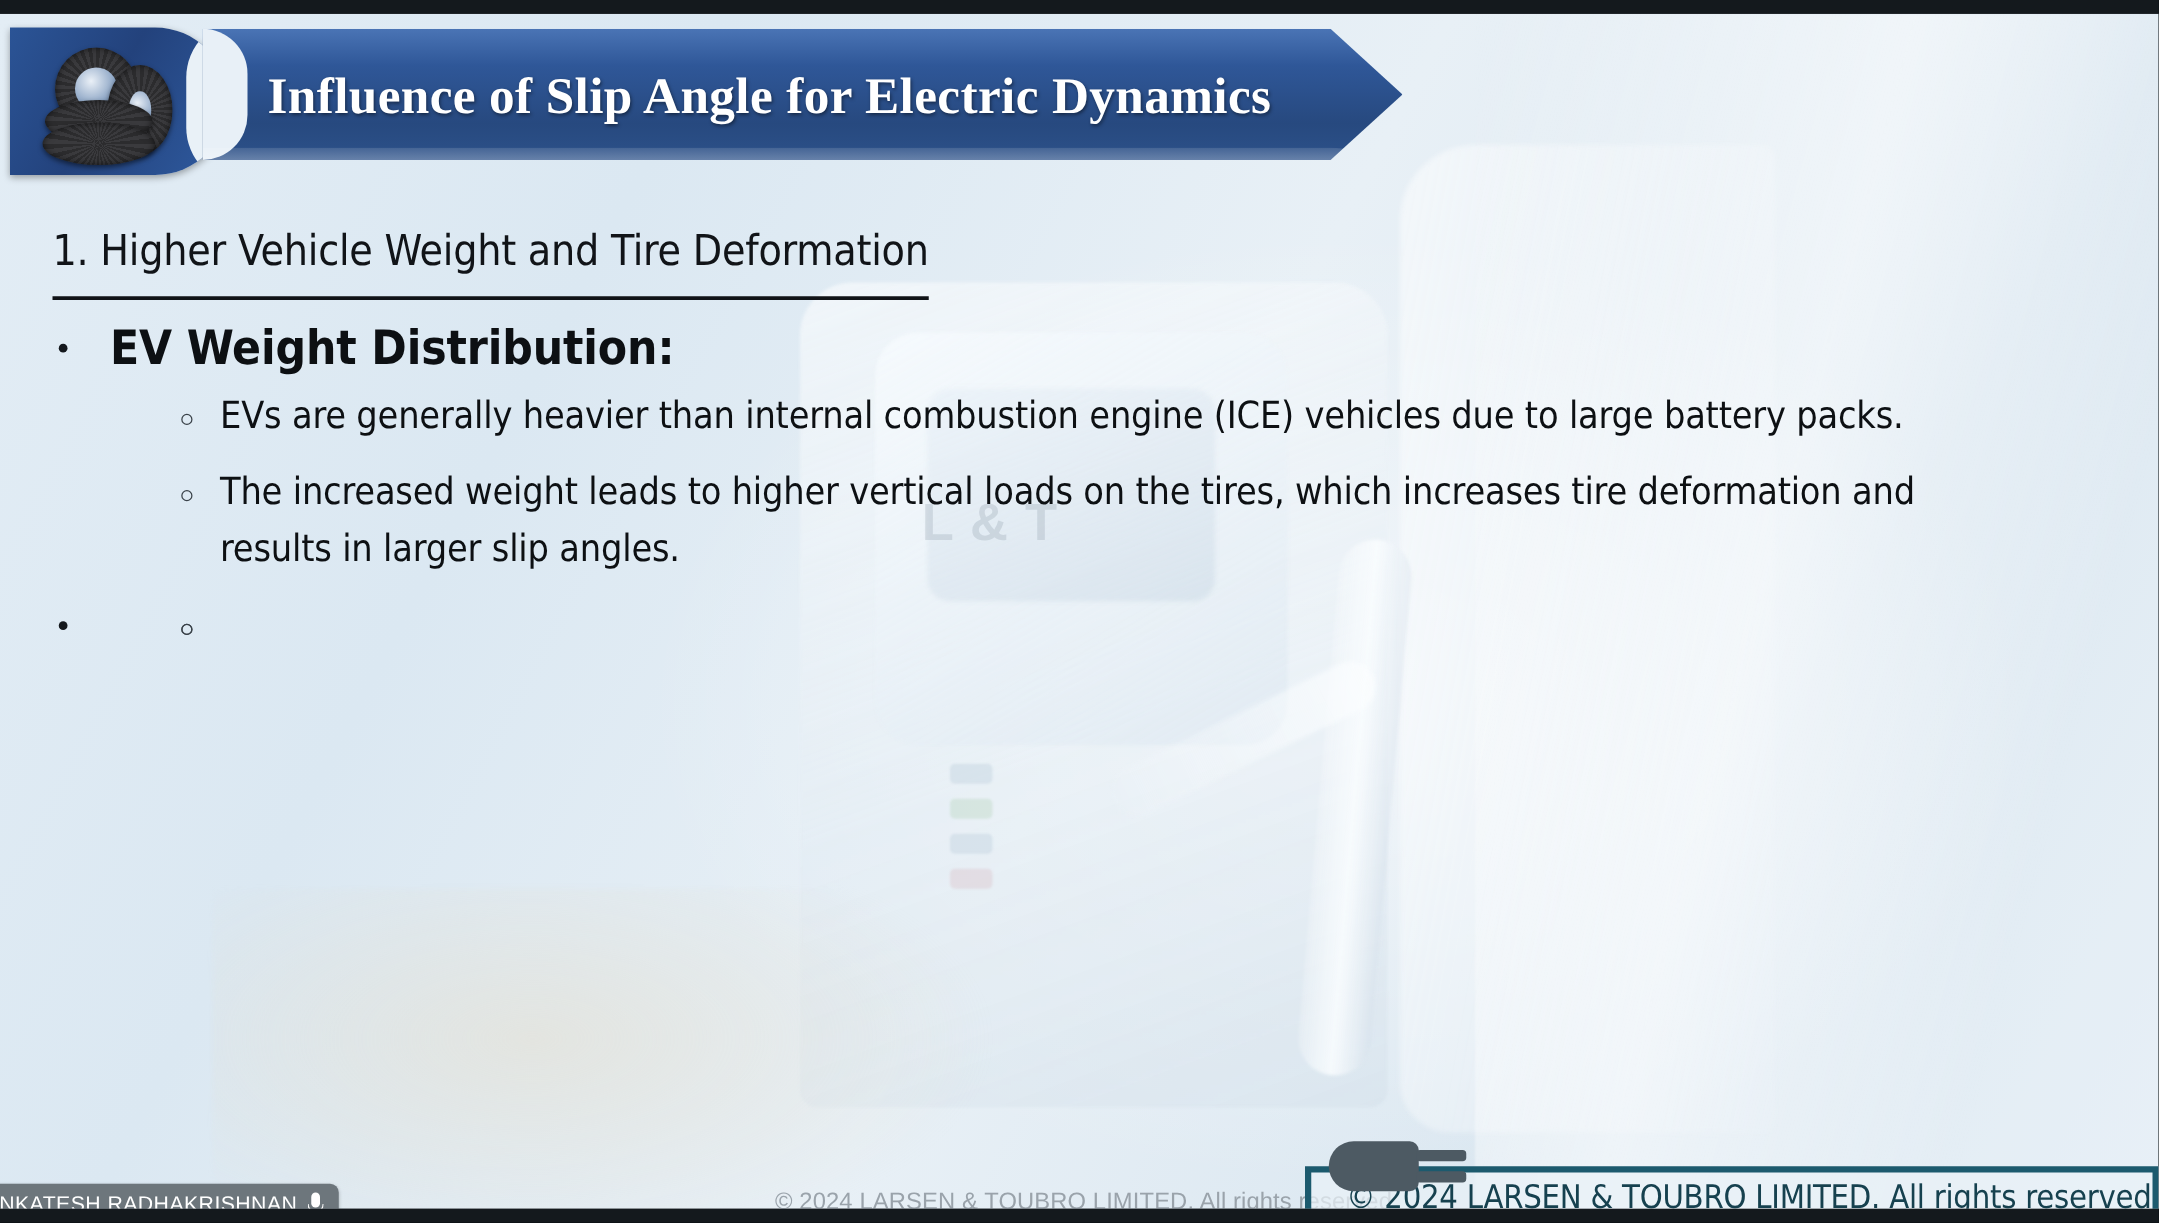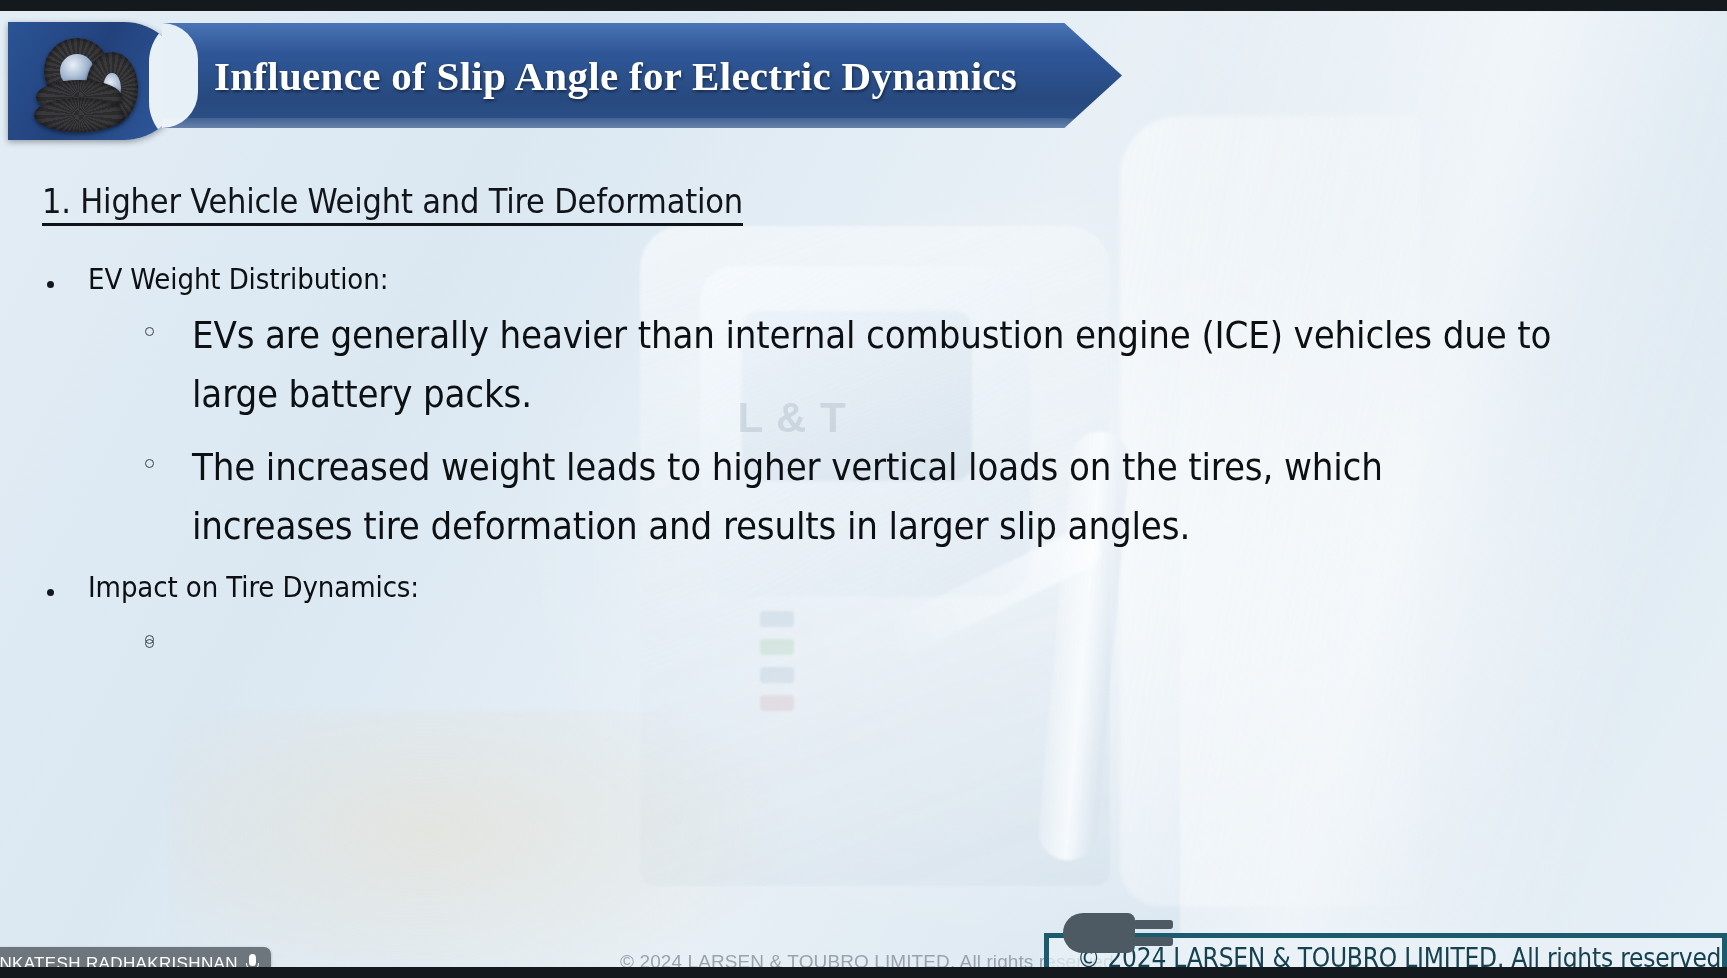--- a/index.html
+++ b/index.html
@@ -170,52 +170,51 @@
     left:42px; top:170px;
     width:1600px;
   }
 
   .section-heading {
     font-family:"DejaVu Sans Condensed","Liberation Sans", sans-serif;
     font-size:34px;
     color:#111418;
     display:inline-block;
     border-bottom:3px solid #101317;
-    padding-bottom:2px;
-    margin-bottom:22px;
+    padding-bottom:16px;
+    margin-bottom:2px;
     letter-spacing:-.2px;
   }
 
   .l1 { position:relative; padding-left:46px; margin-top:14px; margin-bottom:10px; }
   .l1 .mark {
     position:absolute; left:5px; top:19px;
     width:7px; height:7px; border-radius:50%; background:#14181d;
   }
   .l1 .txt {
     font-family:"DejaVu Sans Condensed","Liberation Sans", sans-serif;
-    font-weight:normal;
-    font-size:29px;
+    font-weight:bold;
+    font-size:38px;
     color:#0d1013;
     letter-spacing:-.1px;
   }
 
   .l2 { position:relative; padding-left:134px; margin-bottom:14px; }
   .l2 .mark {
     position:absolute; left:103px; top:21px;
     width:9px; height:9px; border-radius:50%;
     border:1.6px solid #3a4249; background:transparent;
   }
   .l2 .txt {
     font-family:"DejaVu Sans Condensed","Liberation Sans", sans-serif;
-    font-size:38px;
+    font-size:30px;
     line-height:1.555;
     color:#0d1013;
     letter-spacing:-.15px;
     max-width:1360px;
-    margin-left:16px;
   }
 
   
   .copyright-center {
     position:absolute;
     left:620px; top:940px;
     font-size:19px;
     color:#9aa3ab;
     letter-spacing:.1px;
     white-space:nowrap;
@@ -340,21 +339,20 @@
         <div class="txt">EVs are generally heavier than internal combustion engine (ICE) vehicles due to large battery packs.</div>
       </div>
       <div class="l2">
         <span class="mark"></span>
         <div class="txt">The increased weight leads to higher vertical loads on the tires, which increases tire deformation and results in larger slip angles.</div>
       </div>
 
       
       <div class="l1">
         <span class="mark"></span>
-        <span class="txt">Impact on Tire Dynamics:</span>
       </div>
       <div class="l2">
         <span class="mark"></span>
       </div>
       <div class="l2">
         <span class="mark"></span>
       </div>
 
     </div>
 

